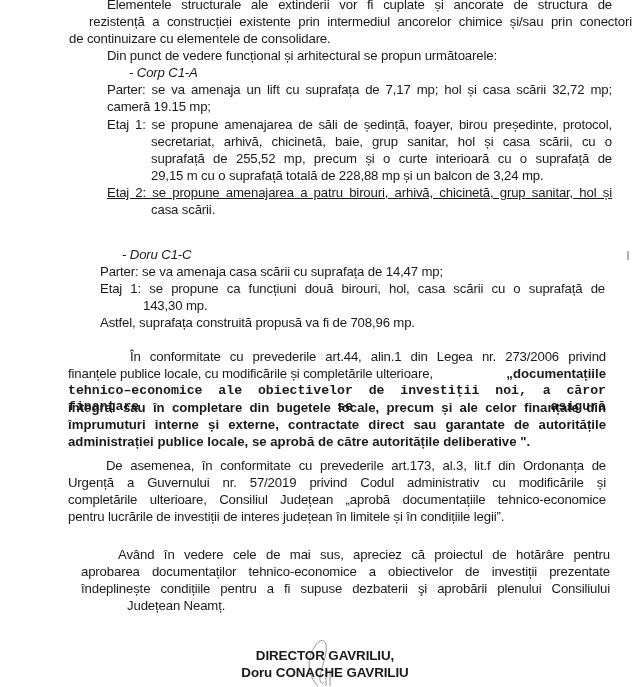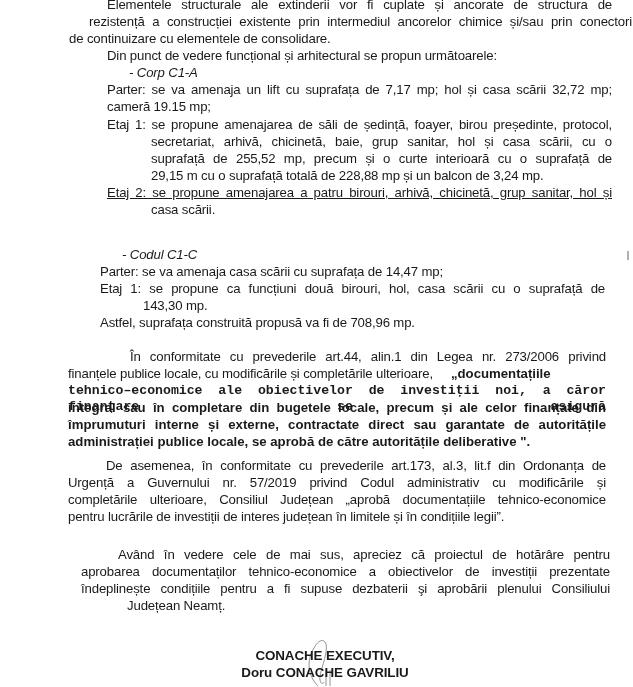--- a/index.html
+++ b/index.html
@@ -78,30 +78,30 @@
   <div class="line" style="left:107px; top:99px;">cameră 19.15 mp;</div>
 
   <div class="line just" style="left:107px; top:117px; width:505px;">Etaj 1: se propune amenajarea de săli de ședință, foayer, birou președinte, protocol,</div>
   <div class="line just" style="left:151px; top:134px; width:461px;">secretariat, arhivă, chicinetă, baie, grup sanitar, hol și casa scării, cu o</div>
   <div class="line just" style="left:151px; top:151px; width:461px;">suprafață de 255,52 mp, precum și o curte interioară cu o suprafață de</div>
   <div class="line" style="left:151px; top:168px;">29,15 m cu o suprafață totală de 228,88 mp și un balcon de 3,24 mp.</div>
 
   <div class="line just" style="left:107px; top:185px; width:505px;text-decoration:underline;">Etaj 2: se propune amenajarea a patru birouri, arhivă, chicinetă, grup sanitar, hol și</div>
   <div class="line" style="left:151px; top:202px;">casa scării.</div>
 
-  <div class="line italic" style="left:122px; top:247px;">-   Codul C1-C</div>
+  <div class="line italic" style="left:122px; top:247px;">-   Doru C1-C</div>
   <div class="line" style="left:100px; top:264px;">Parter: se va amenaja casa scării cu suprafața de 14,47 mp;</div>
   <div class="line just" style="left:100px; top:281px; width:505px;">Etaj 1: se propune ca funcțiuni două birouri, hol, casa scării cu o suprafață de</div>
   <div class="line" style="left:143px; top:298px;">143,30 mp.</div>
   <div class="line" style="left:100px; top:315px;">Astfel, suprafața construită propusă va fi de 708,96 mp.</div>
 
   <div class="edge-mark"></div>
 
   <div class="line just" style="left:130px; top:349px; width:476px;">În conformitate cu prevederile art.44, alin.1 din Legea nr. 273/2006 privind</div>
-  <div class="line" style="left:68px; top:366px; width:538px; display:flex; gap:18px;">
+  <div class="line" style="left:68px; top:366px; width:538px; display:flex; justify-content:space-between;gap:18px;">
     <span>finanțele publice locale, cu modificările și completările ulterioare,</span>
     <span class="bold">„documentațiile</span>
   </div>
   <div class="line just bold" style="left:68px; top:383px; width:538px;font-family:Liberation Mono, monospace;">tehnico–economice ale obiectivelor de investiții noi, a căror finanțare se asigură</div>
   <div class="line just bold" style="left:68px; top:400px; width:538px;">integral sau în completare din bugetele locale, precum și ale celor finanțate din</div>
   <div class="line just bold" style="left:68px; top:417px; width:538px;">împrumuturi interne și externe, contractate direct sau garantate de autoritățile</div>
   <div class="line bold" style="left:68px; top:434px;">administrației publice locale, se aprobă de către autoritățile deliberative ".</div>
 
   <div class="line just" style="left:106px; top:458px; width:500px;">De asemenea, în conformitate cu prevederile art.173, al.3, lit.f din Ordonanța de</div>
   <div class="line just" style="left:68px; top:475px; width:538px;">Urgență a Guvernului nr. 57/2019 privind Codul administrativ cu modificările și</div>
@@ -109,16 +109,16 @@
   <div class="line" style="left:68px; top:509px;">pentru lucrările de investiții de interes județean în limitele și în condițiile legii”.</div>
 
   <div class="line just" style="left:118px; top:547px; width:492px;">Având în vedere cele de mai sus, apreciez că proiectul de hotărâre pentru</div>
   <div class="line just" style="left:81px; top:564px; width:529px;">aprobarea documentaților tehnico-economice a obiectivelor de investiții prezentate</div>
   <div class="line just" style="left:81px; top:581px; width:529px;">îndeplinește condițiile pentru a fi supuse dezbaterii şi aprobării plenului Consiliului</div>
   <div class="line" style="left:81px; top:598px;margin-left:46px;">Județean Neamț.</div>
 
   <svg class="scribble" viewBox="0 0 40 51">
     <path d="M18 50 C 8 40, 6 25, 14 12 C 18 4, 24 2, 26 8 C 28 16, 22 30, 20 40 C 19 45, 22 50, 24 46 M26 34 L26 50 M30 34 L30 50" fill="none" stroke="#7a7a7a" stroke-width="0.8"></path>
   </svg>
-  <div class="sig" style="top:647px;">CONACHE EXECUTIV,</div>
+  <div class="sig" style="top:647px;">DIRECTOR GAVRILIU,</div>
   <div class="sig" style="top:664px;">Doru CONACHE GAVRILIU</div>
 
 </div>
 
 </body></html>

